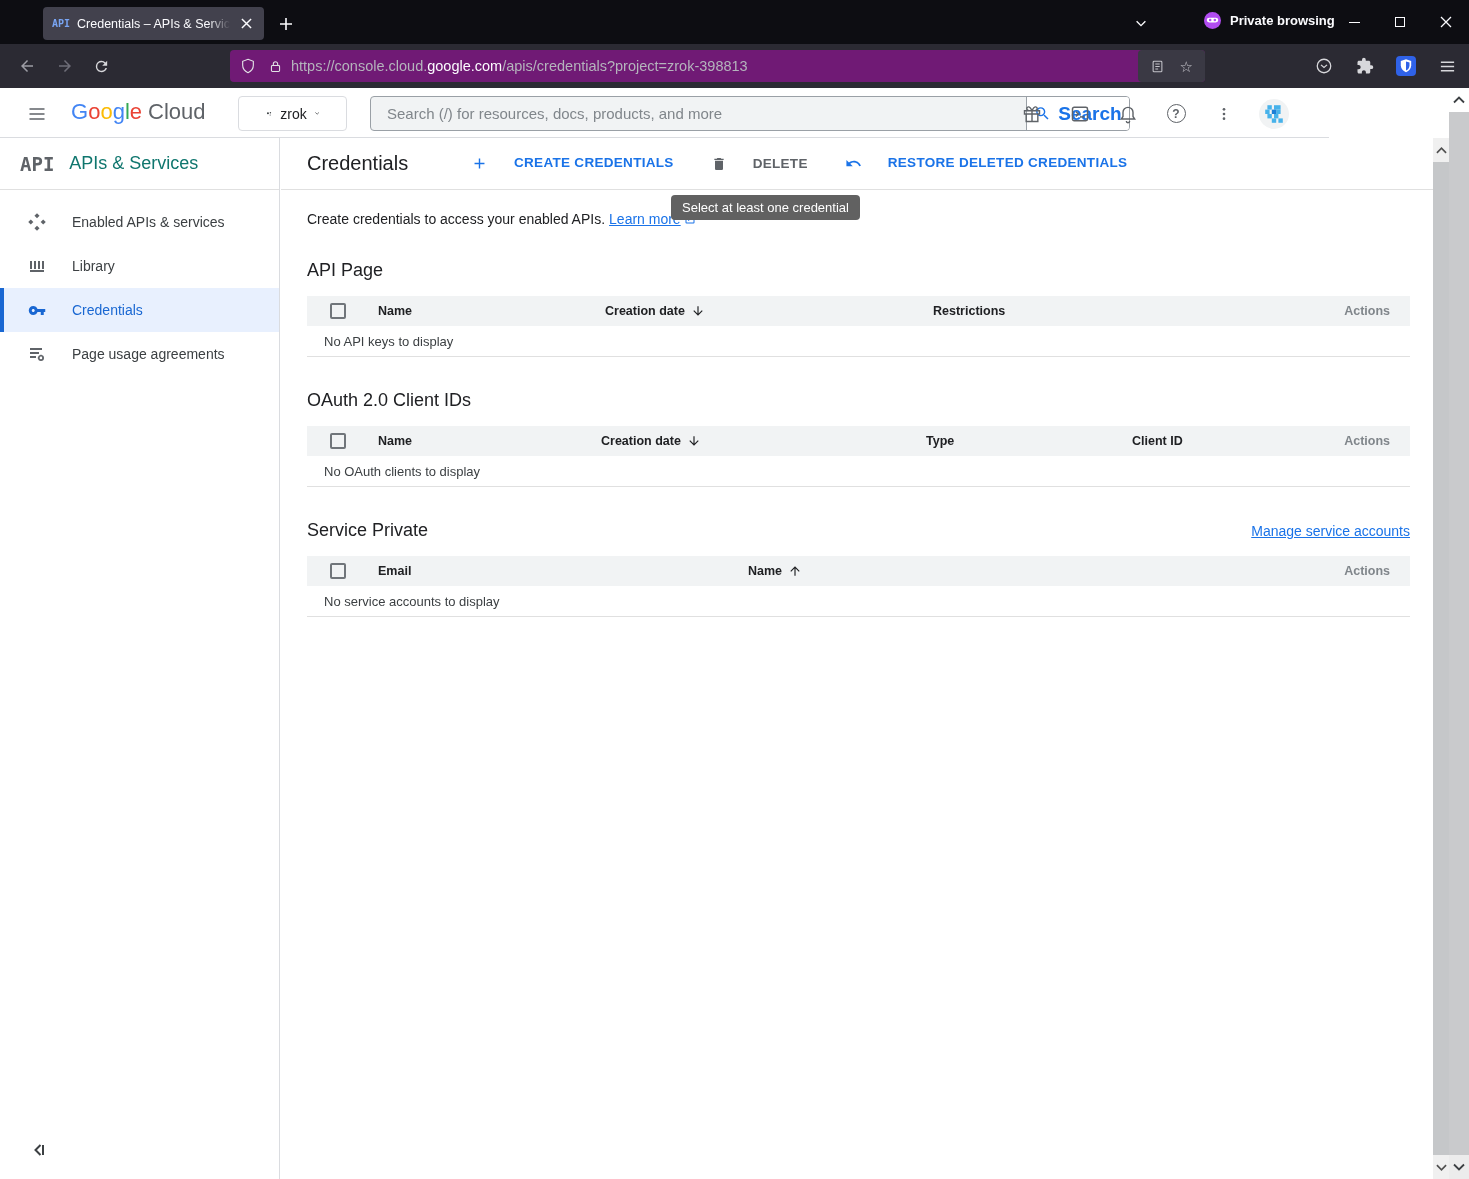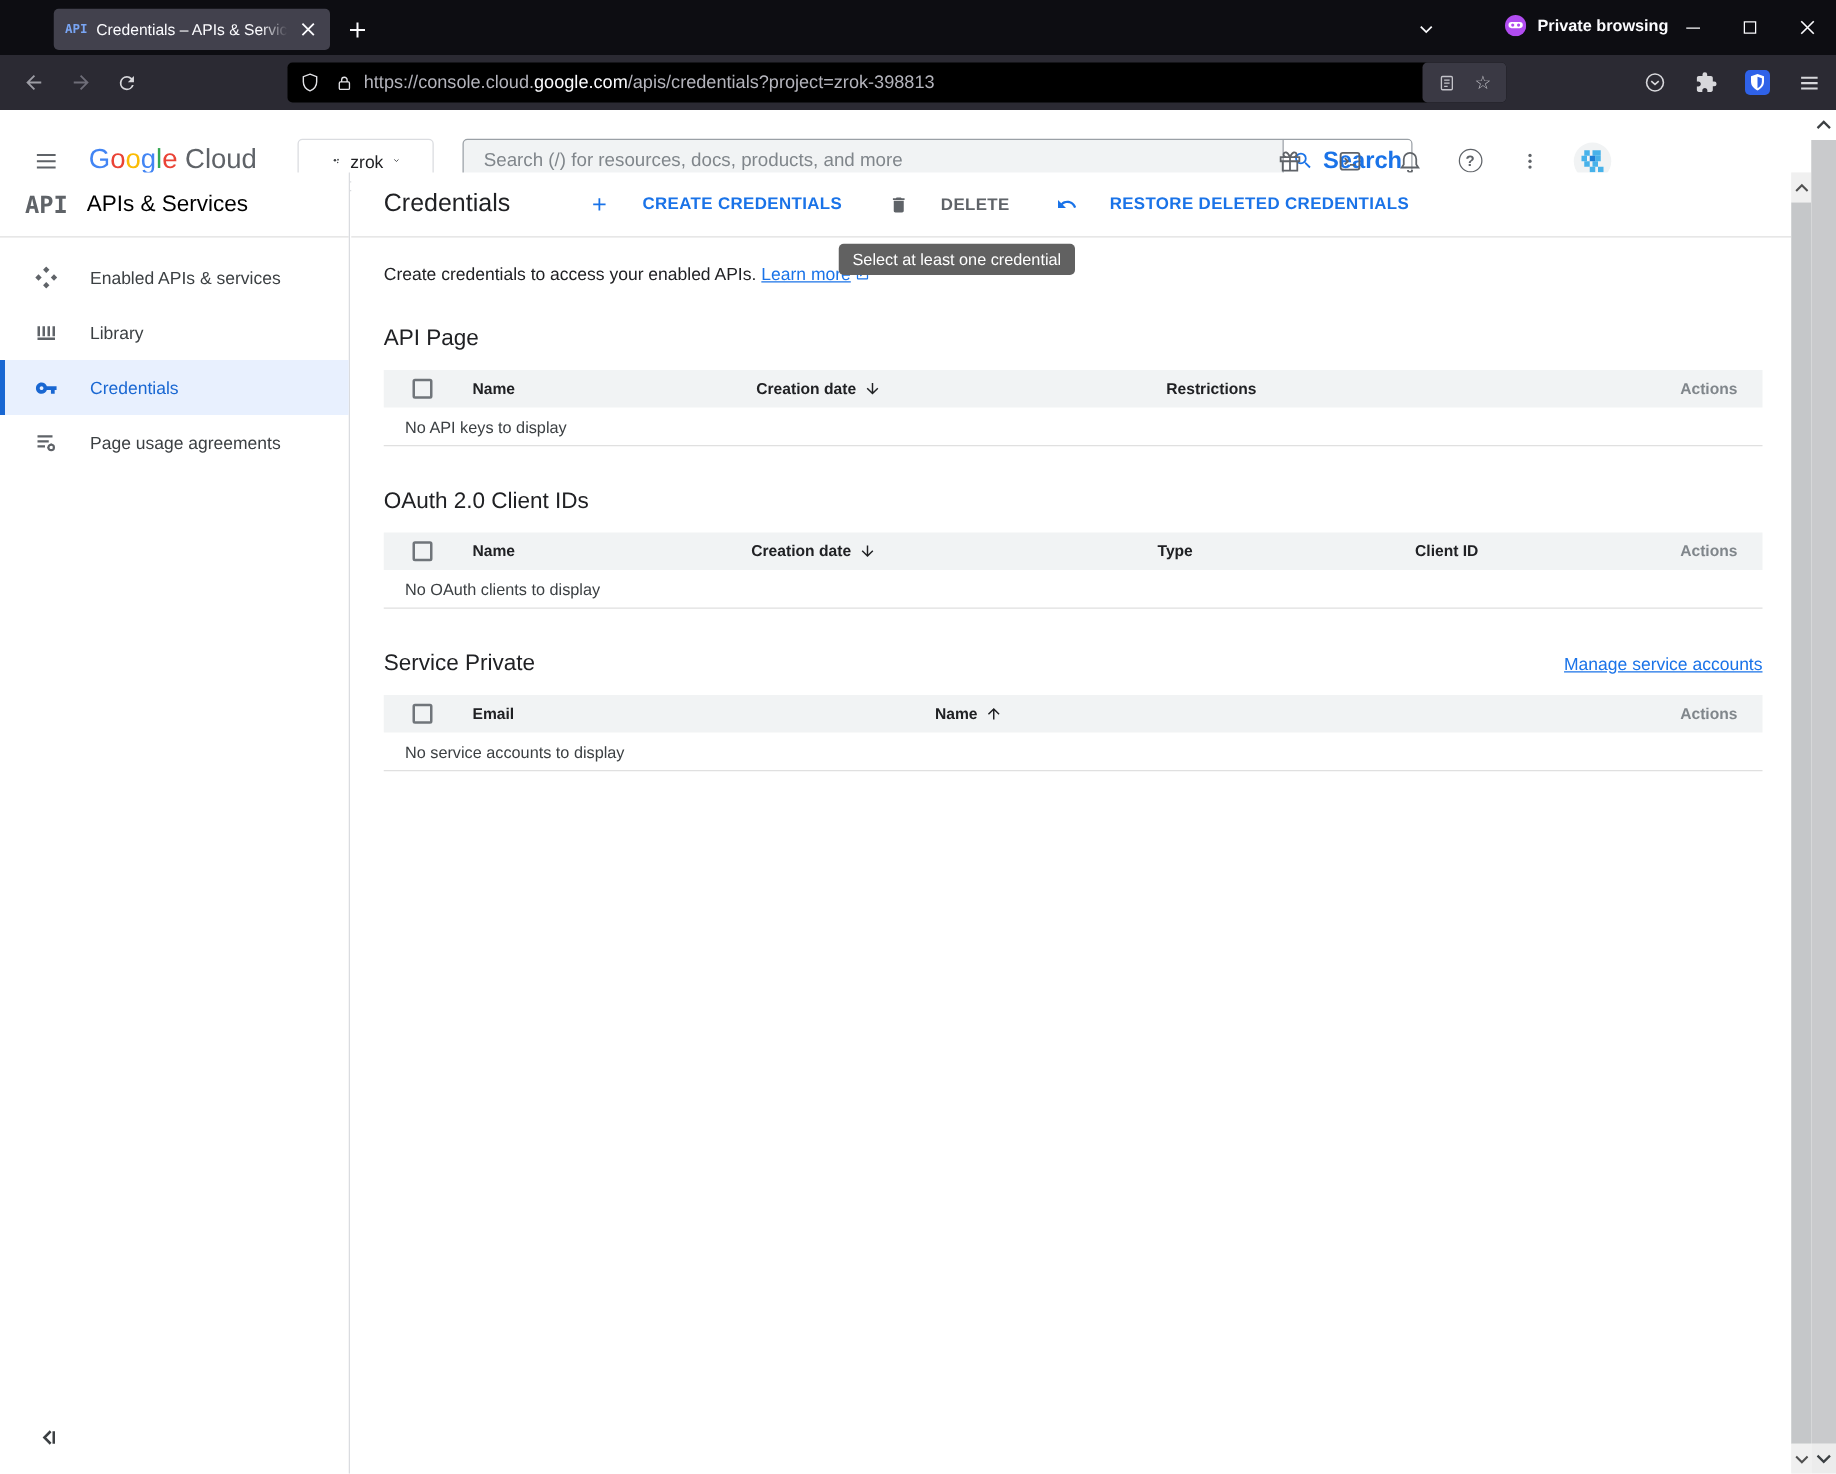--- a/index.html
+++ b/index.html
@@ -19,31 +19,31 @@
   .tabs-chevron { position:absolute; left:1128px; top:10px; width:26px; height:26px; display:flex; align-items:center; justify-content:center; cursor:pointer; }
   .private-badge { position:absolute; left:1204px; top:12px; display:flex; align-items:center; gap:9px; }
   .private-label { font-size:13px; color:#fbfbfe; font-weight:bold; }
   .win-controls { position:absolute; right:0; top:0; height:44px; display:flex; }
   .win-btn { width:46px; height:44px; display:flex; align-items:center; justify-content:center; cursor:pointer; }
   .min-glyph { display:block; width:11px; border-top:1.6px solid #fbfbfe; }
   .max-glyph { display:block; width:10px; height:10px; border:1.6px solid #fbfbfe; }
 
   .toolbar { position:absolute; top:44px; left:0; width:1469px; height:44px; background:#2b2a33; }
   .nav-btn { position:absolute; top:7px; width:30px; height:30px; display:flex; align-items:center; justify-content:center; border-radius:4px; cursor:pointer; }
-  .urlbar { position:absolute; left:230px; top:6px; width:975px; height:32px; background:#000000; border-radius:4px;
+  .urlbar { position:absolute; left:230px; top:6px; width:975px; height:32px; background:#701a75; border-radius:4px;
             display:flex; align-items:center; padding-left:10px; cursor:text; }
   .url-text { font-size:14.5px; color:#b4b4bc; margin-left:8px; white-space:nowrap; }
   .url-domain { color:#fbfbfe; }
   .page-actions { margin-left:auto; align-self:stretch; display:flex; align-items:center; gap:15px; padding:0 12px; background:#3a3944; border-radius:4px; }
   .star-glyph { font-size:15px; color:#c3c3c9; line-height:1; cursor:pointer; }
   .toolbar-right { position:absolute; right:9px; top:7px; display:flex; align-items:center; gap:15px; height:30px; }
   .tb-icon { width:26px; height:26px; display:flex; align-items:center; justify-content:center; cursor:pointer; }
 
   
-  .gcp-header { position:absolute; top:104px; left:0; width:1329px; height:49px; background:#fff; border-bottom:1px solid #dadce0; }
+  .gcp-header { position:absolute; top:89px; left:0; width:1329px; height:49px; background:#fff; border-bottom:1px solid #dadce0; }
   .gcp-burger { position:absolute; left:24px; top:12px; width:26px; height:26px; display:flex; align-items:center; justify-content:center; cursor:pointer; }
   .gcp-logo { position:absolute; left:71px; top:10px; font-size:22px; display:flex; align-items:center; cursor:pointer; }
   .gcp-logo .cloud { color:#5f6368; margin-left:6px; }
   .project-btn { position:absolute; left:238px; top:7px; width:109px; height:35px; border:1px solid #dadce0; border-radius:4px;
                  display:flex; align-items:center; padding:0 27px; gap:8px; cursor:pointer; background:#fff; }
   .project-name { font-size:14px; color:#202124; flex:1; }
   .searchbar { position:absolute; left:370px; top:7px; width:760px; height:35px; border:1px solid #9aa0a6; border-radius:4px;
                background:#f1f3f4; display:flex; align-items:stretch; overflow:hidden; }
   .searchbar input { flex:1; border:none; outline:none; background:transparent; padding:0 16px; font-size:15px; color:#202124;
                      font-family:"Liberation Sans",sans-serif; }
@@ -53,21 +53,21 @@
   .gcp-right { position:absolute; right:40px; top:7px; display:flex; align-items:center; gap:22px; height:35px; }
   .gcp-icon { width:26px; height:26px; display:flex; align-items:center; justify-content:center; cursor:pointer; color:#5f6368; }
   .help-circle { width:19px; height:19px; border:1.8px solid #5f6368; border-radius:50%; display:flex; align-items:center; justify-content:center;
                  font-size:12px; font-weight:bold; color:#5f6368; }
   .avatar { width:30px; height:30px; border-radius:50%; background:#f1f3f4; display:flex; align-items:center; justify-content:center; cursor:pointer; }
 
   
   .sidebar { position:absolute; top:138px; left:0; width:280px; bottom:0; background:#fff; border-right:1px solid #dadce0; }
   .sidebar-header { height:52px; border-bottom:1px solid #e0e0e0; display:flex; align-items:center; padding-left:20px; gap:15px; }
   .api-logo { font-family:"DejaVu Sans Mono",monospace; font-weight:bold; font-size:19px; color:#5f6368; }
-  .sidebar-title { font-size:18px; color:#000000; }
+  .sidebar-title { font-size:18px; color:#0f766e; }
   .nav { padding-top:10px; }
   .nav-item { height:44px; display:flex; align-items:center; padding-left:28px; gap:26px; font-size:14px; color:#3c4043; cursor:pointer; position:relative; }
   .nav-item .ni-icon { width:18px; height:18px; color:#5f6368; display:flex; align-items:center; justify-content:center; }
   .nav-item.selected { background:#e8f0fe; color:#1967d2; }
   .nav-item.selected::before { content:""; position:absolute; left:0; top:0; bottom:0; width:4px; background:#1967d2; }
   .nav-item.selected .ni-icon { color:#1967d2; }
   .collapse-btn { position:absolute; left:28px; bottom:18px; width:22px; height:22px; display:flex; align-items:center; justify-content:center; cursor:pointer; color:#3c4043; }
 
   
   .content { position:absolute; top:138px; left:281px; width:1152px; bottom:0; background:#fff; }

